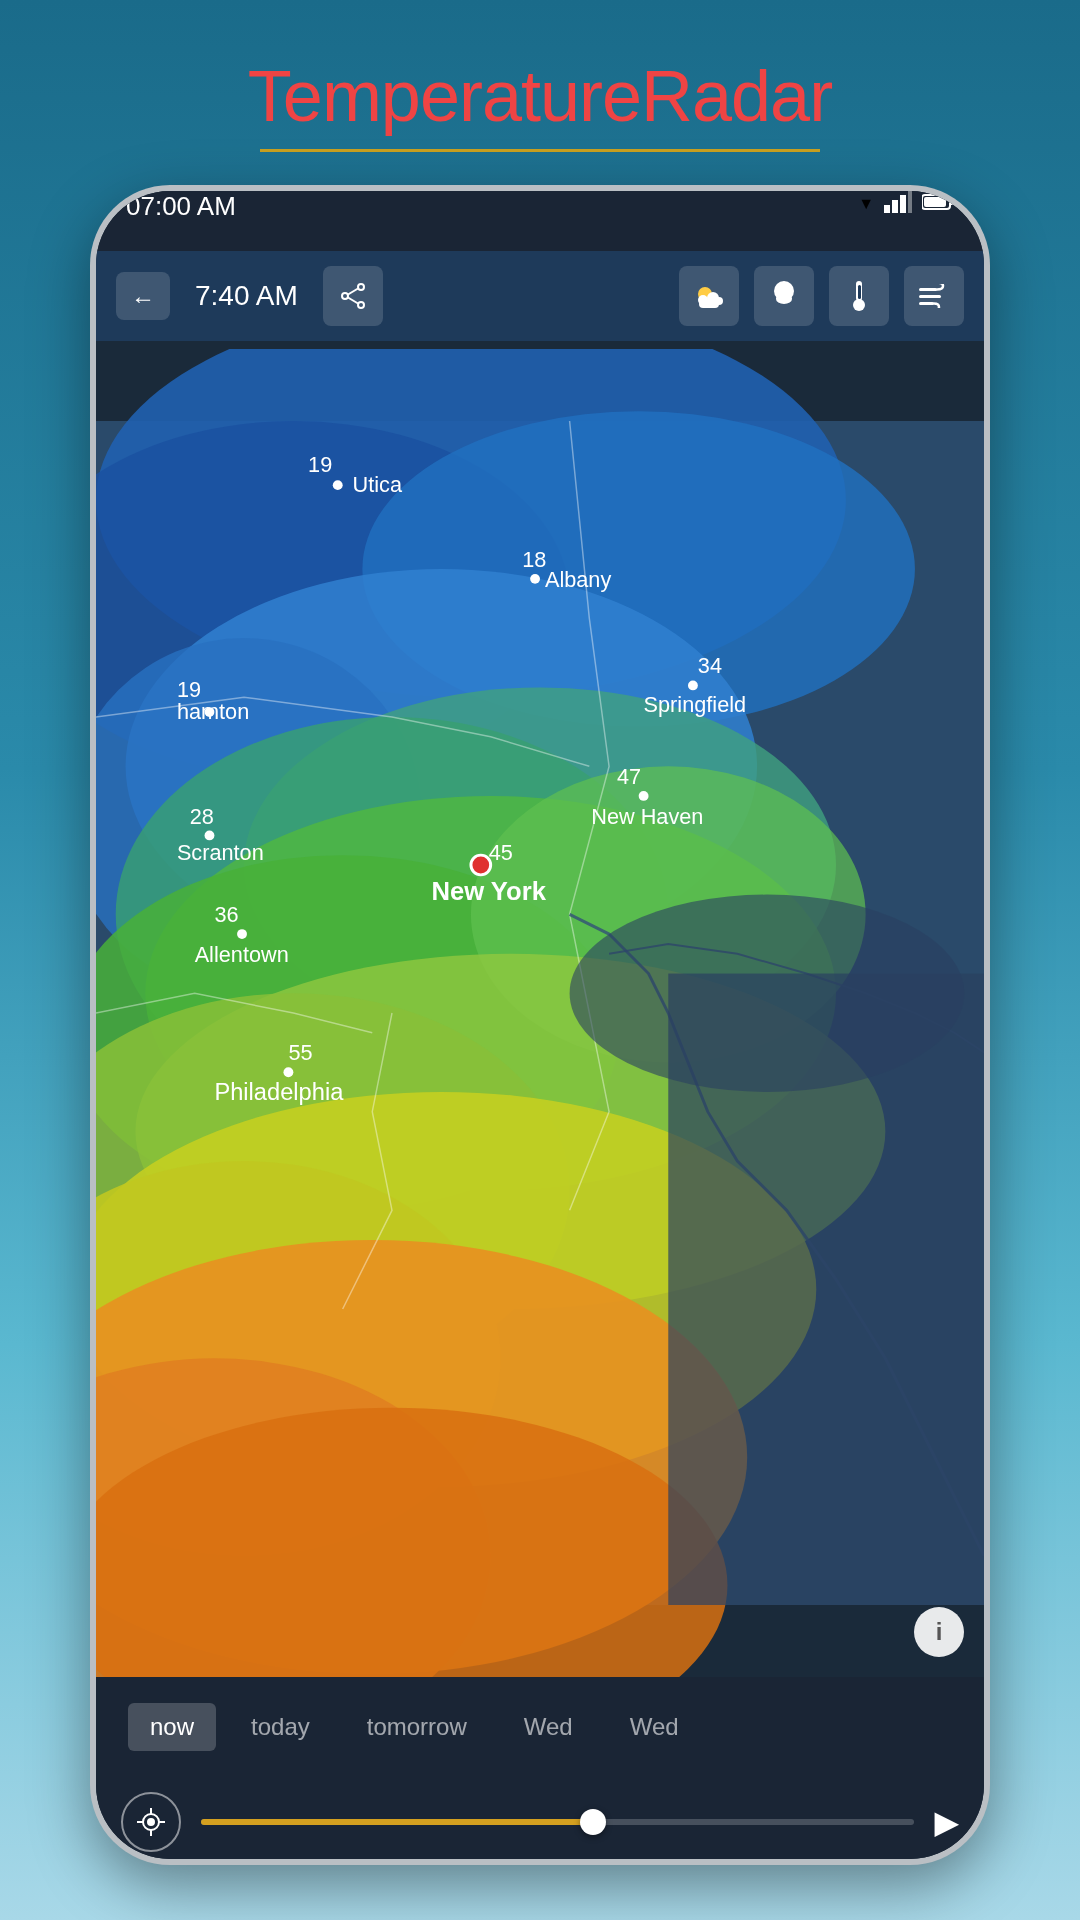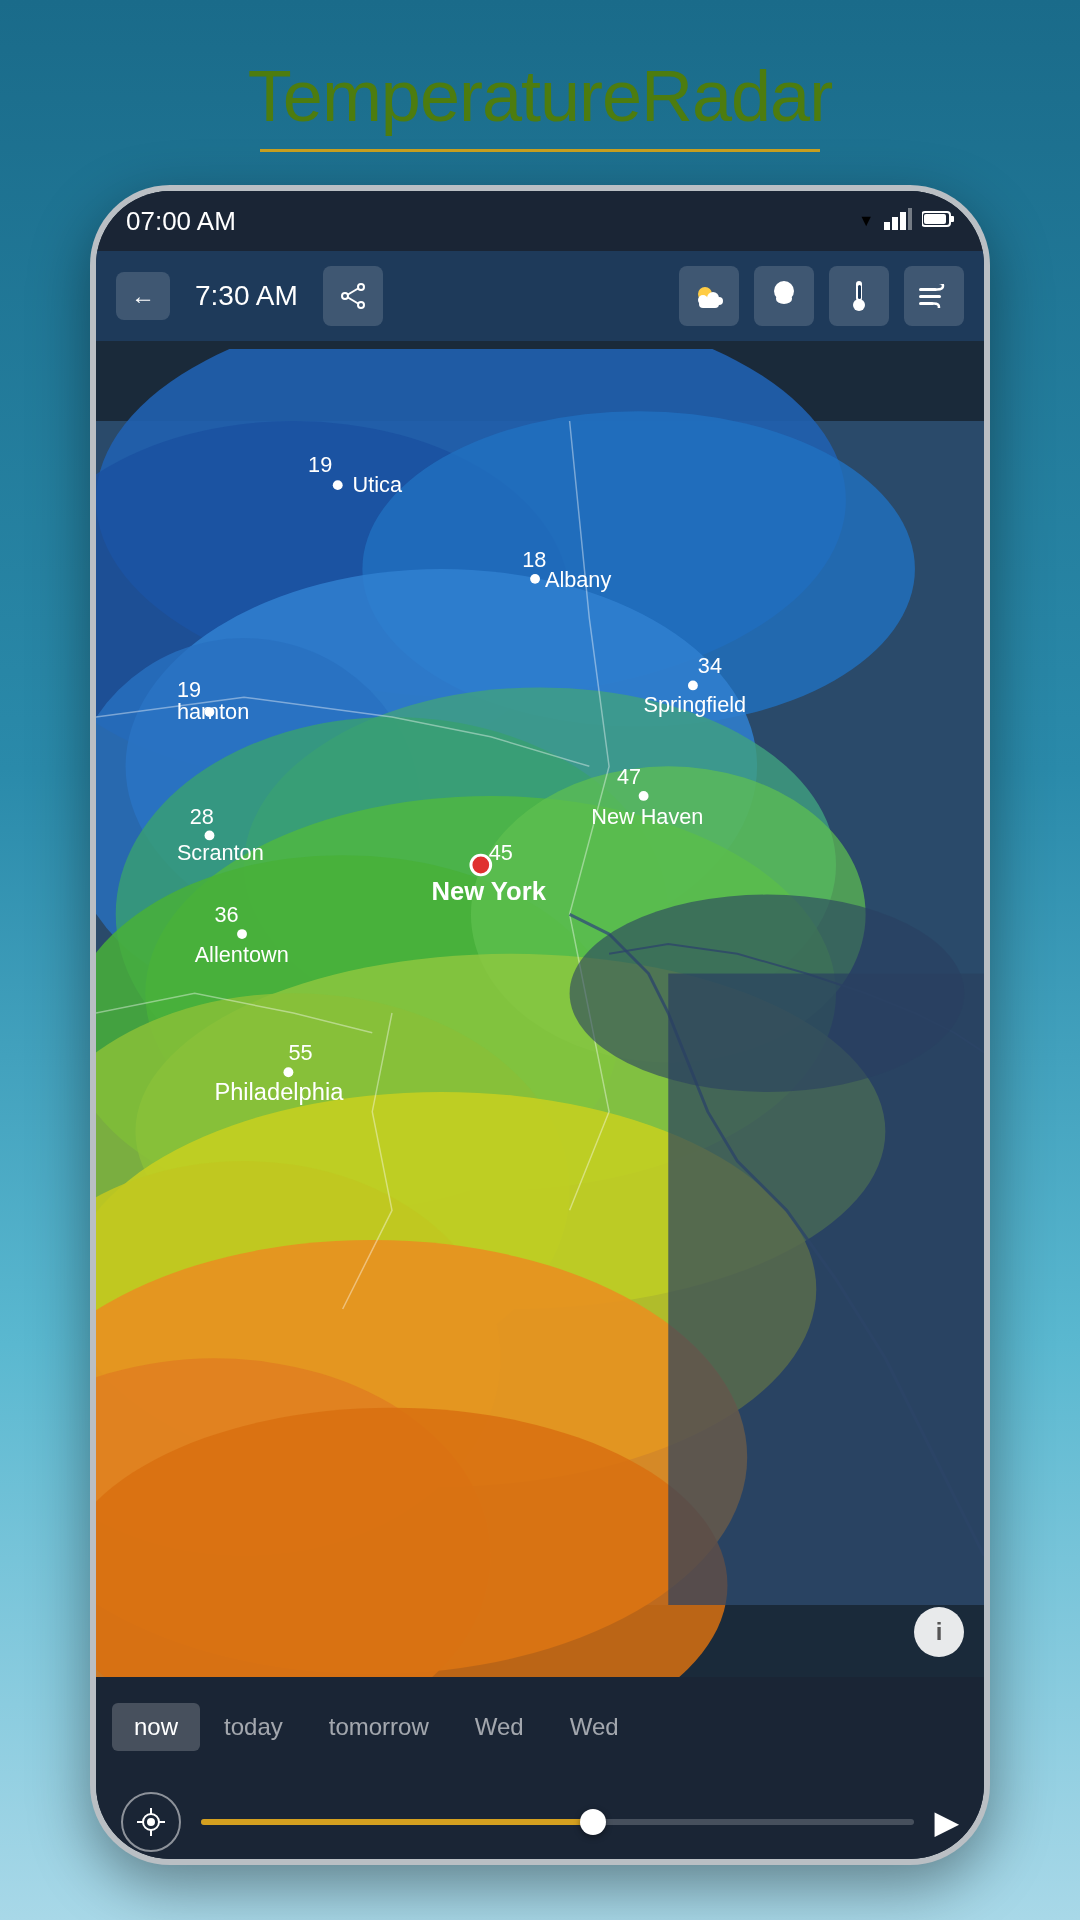--- a/index.html
+++ b/index.html
@@ -13,21 +13,21 @@
       position: relative;
     }
 
     
     .app-title {
       text-align: center;
       padding-top: 55px;
       padding-bottom: 20px;
     }
     .app-title h1 {
-      color: #4d7c0f;
+      color: #ef4444;
       font-size: 72px;
       font-weight: 300;
       letter-spacing: -1px;
     }
     .title-underline {
       width: 560px;
       height: 3px;
       background: #c8a020;
       margin: 12px auto 0;
     }
@@ -44,21 +44,21 @@
       background: #1a2a3a;
       overflow: hidden;
       box-shadow: 0 20px 60px rgba(0,0,0,0.4);
     }
 
     
     .status-bar {
       height: 60px;
       background: #1a2535;
       display: flex;
-      align-items: center;
+      align-items: flex-start;
       justify-content: space-between;
       padding: 0 30px;
     }
     .status-time {
       color: white;
       font-size: 26px;
       font-weight: 500;
     }
     .status-icons {
       display: flex;
@@ -122,22 +122,22 @@
       width: 100%;
       height: 100%;
     }
 
     
     .tab-bar {
       height: 100px;
       background: #1a2535;
       display: flex;
       align-items: center;
-      padding: 0 16px;
-      gap: 2px;
+      padding: 0 32px;
+      gap: 13px;
     }
     .tab-item {
       color: rgba(255,255,255,0.6);
       font-size: 24px;
       padding: 10px 22px;
       border-radius: 6px;
       cursor: pointer;
       white-space: nowrap;
     }
     .tab-item.active {
@@ -244,21 +244,21 @@
           <rect x="0" y="2" width="28" height="14" rx="3" fill="none" stroke="white" stroke-width="2"></rect>
           <rect x="28" y="6" width="4" height="6" rx="1" fill="white"></rect>
           <rect x="2" y="4" width="22" height="10" rx="2" fill="white"></rect>
         </svg>
       </span>
     </div>
   </div>
 
   <div class="app-toolbar">
     <button class="toolbar-btn">←</button>
-    <span class="toolbar-time">7:30 AM</span>
+    <span class="toolbar-time">7:40 AM</span>
     <button class="toolbar-icon-btn">
       <svg width="28" height="28" viewBox="0 0 28 28" fill="white">
         <circle cx="22" cy="5" r="3" stroke="white" stroke-width="2" fill="none"></circle>
         <circle cx="6" cy="14" r="3" stroke="white" stroke-width="2" fill="none"></circle>
         <circle cx="22" cy="23" r="3" stroke="white" stroke-width="2" fill="none"></circle>
         <line x1="9" y1="12.5" x2="19" y2="6.5" stroke="white" stroke-width="2"></line>
         <line x1="9" y1="15.5" x2="19" y2="21.5" stroke="white" stroke-width="2"></line>
       </svg>
     </button>
     <div class="toolbar-spacer"></div>

